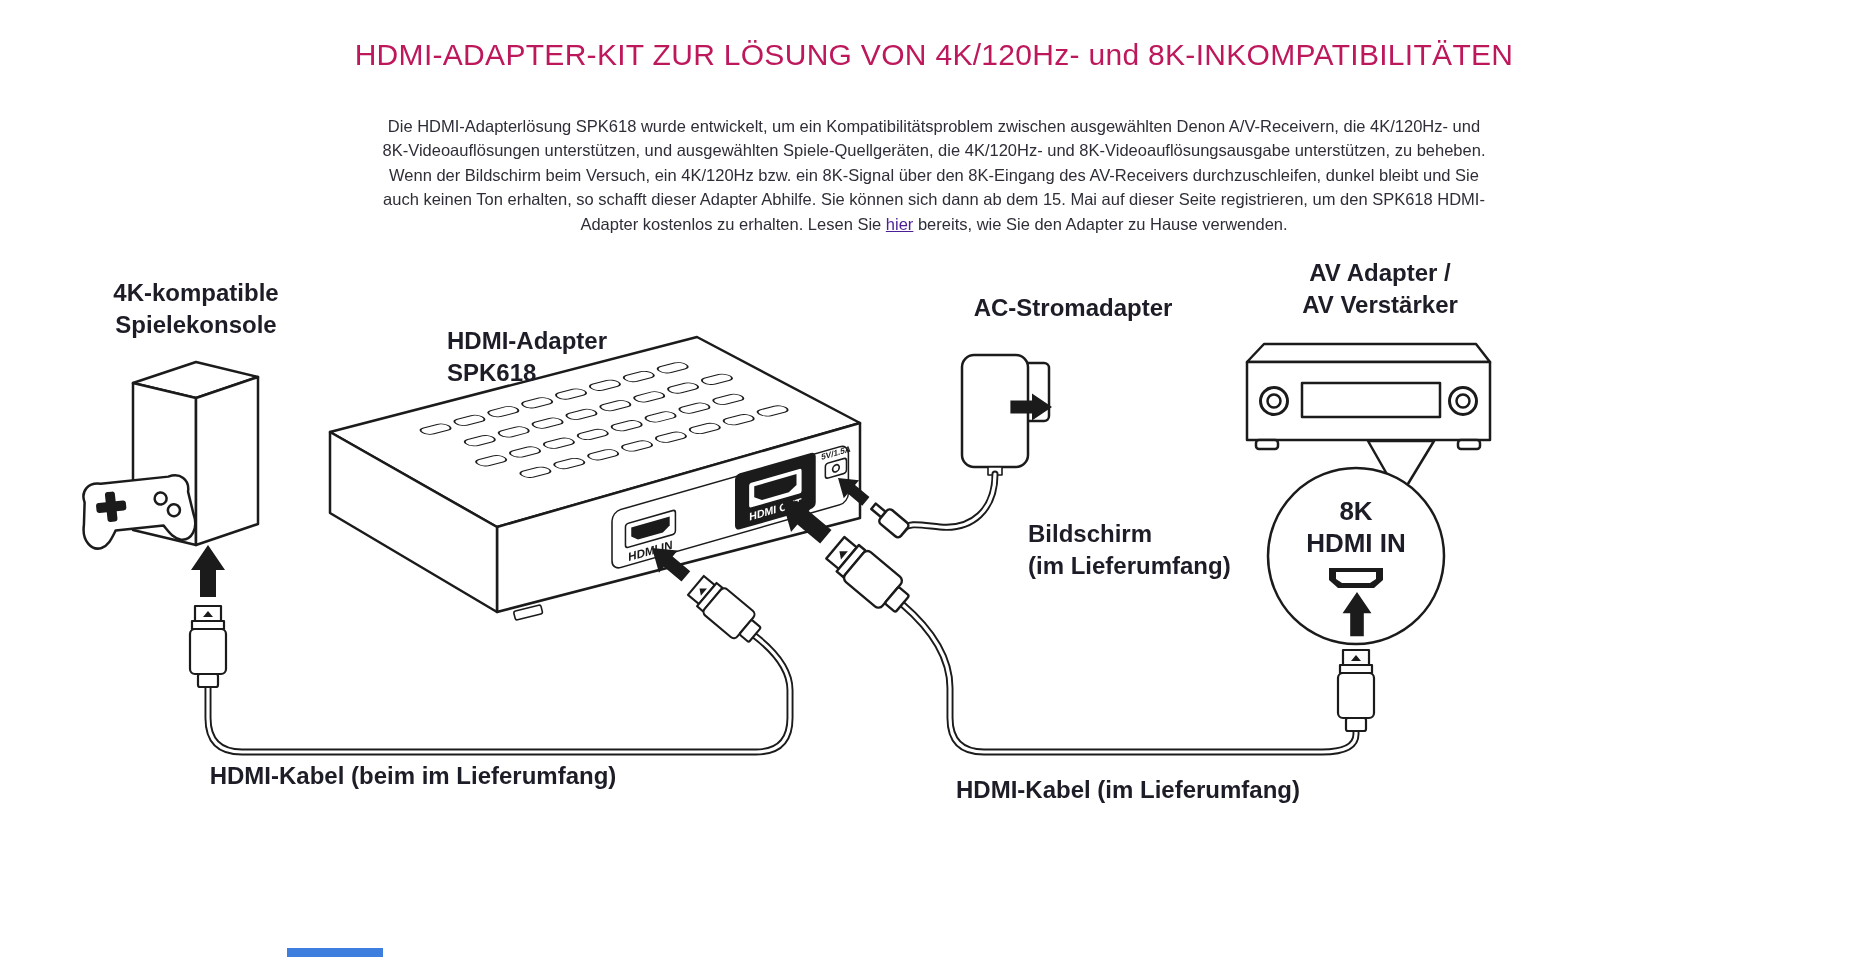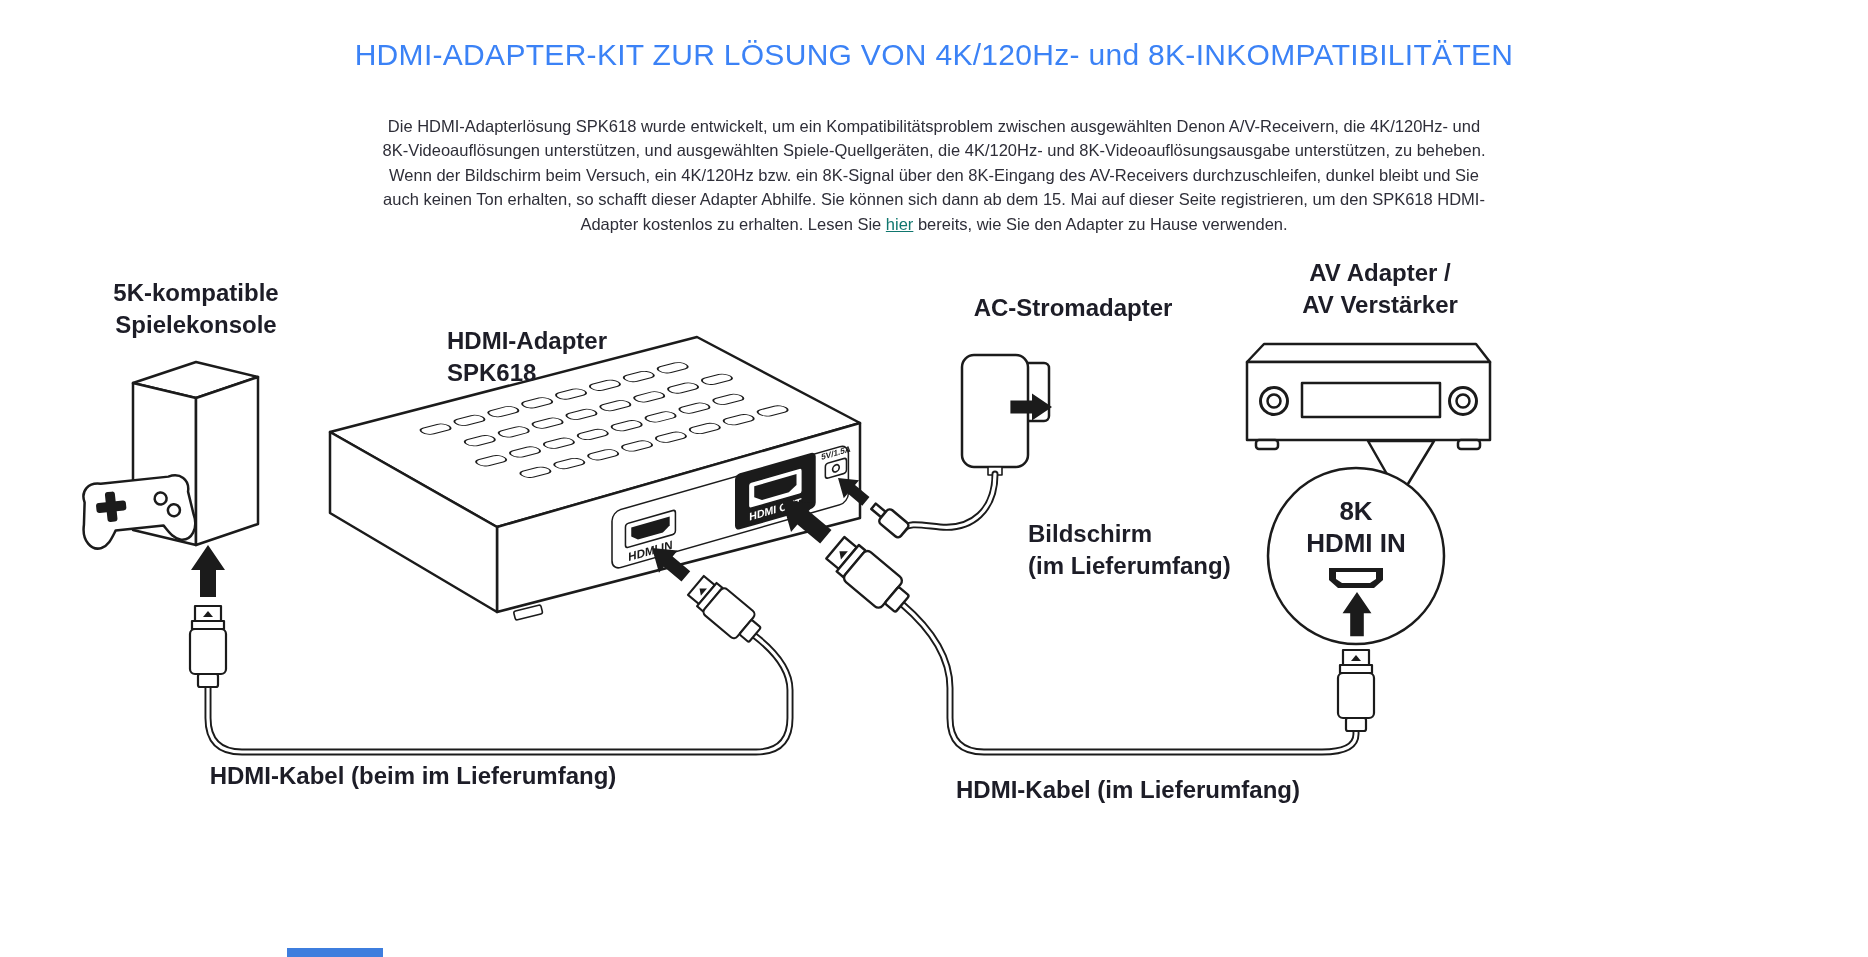--- a/index.html
+++ b/index.html
@@ -2,28 +2,28 @@
 <html><head>
 <meta charset="utf-8">
 <style>
   html,body{margin:0;padding:0;}
   body{
     width:1868px;height:957px;background:#ffffff;overflow:hidden;position:relative;
     font-family:"Liberation Sans",sans-serif;color:#1d1d27;
   }
   .page-title{
     position:absolute;top:38px;left:0;width:1868px;text-align:center;
-    font-size:30px;font-weight:500;letter-spacing:.3px;color:#3b82f6;
+    font-size:30px;font-weight:500;letter-spacing:.3px;color:#be185d;
   }
   .intro{
     position:absolute;top:97px;left:374px;width:1120px;text-align:center;
     font-size:16.5px;line-height:24.5px;color:#2e2e38;font-weight:400;
   }
   .intro b{font-weight:400;}
-  .intro a{color:#0f766e;text-decoration:underline;cursor:pointer;text-align:center;}
+  .intro a{color:#4c1d95;text-decoration:underline;cursor:pointer;text-align:center;}
   .dlabel{
     position:absolute;font-size:24px;line-height:32px;font-weight:600;
     color:#1d1d27;white-space:pre-line;
   }
   .center{text-align:center;}
   .diagram-svg{position:absolute;top:0;left:0;}
   .line{fill:#ffffff;stroke:#1b1b1b;stroke-width:2.5;stroke-linejoin:round;}
   .thin{stroke-width:1.6;}
   .arrow{fill:#1b1b1b;stroke:none;}
   .cable-casing{fill:none;stroke:#1b1b1b;stroke-width:7;stroke-linecap:round;}
@@ -184,21 +184,21 @@
     <rect x="-3.5" y="2" width="7" height="13"></rect>
     <rect x="-9" y="15" width="18" height="27" rx="4"></rect>
   </g>
 
   <use href="#arrow-up" transform="translate(208,545)" class="arrow"></use>
   <use href="#arrow-up" transform="translate(652,548) rotate(-50) scale(0.85)" class="arrow"></use>
   <use href="#arrow-up" transform="translate(782,500) rotate(-50) scale(1.1)" class="arrow"></use>
   <use href="#arrow-up" transform="translate(838,478) rotate(-50) scale(0.7)" class="arrow"></use>
 </svg>
 
-<div class="dlabel center" style="left:92px;top:277px;width:208px;">5K-kompatible
+<div class="dlabel center" style="left:92px;top:277px;width:208px;">4K-kompatible
 Spielekonsole</div>
 <div class="dlabel" style="left:447px;top:277px;margin-top:48px;">HDMI-Adapter
 SPK618</div>
 <div class="dlabel center" style="left:941px;top:292px;width:208px;margin-left:28px;">AC-Stromadapter</div>
 <div class="dlabel center" style="left:1276px;top:257px;width:208px;">AV Adapter /
 AV Verstärker</div>
 <div class="dlabel" style="left:1028px;top:518px;">Bildschirm
 (im Lieferumfang)</div>
 <div class="dlabel center" style="left:158px;top:760px;width:510px;">HDMI-Kabel (beim im Lieferumfang)</div>
 <div class="dlabel center" style="left:925px;top:774px;width:406px;">HDMI-Kabel (im Lieferumfang)</div>

